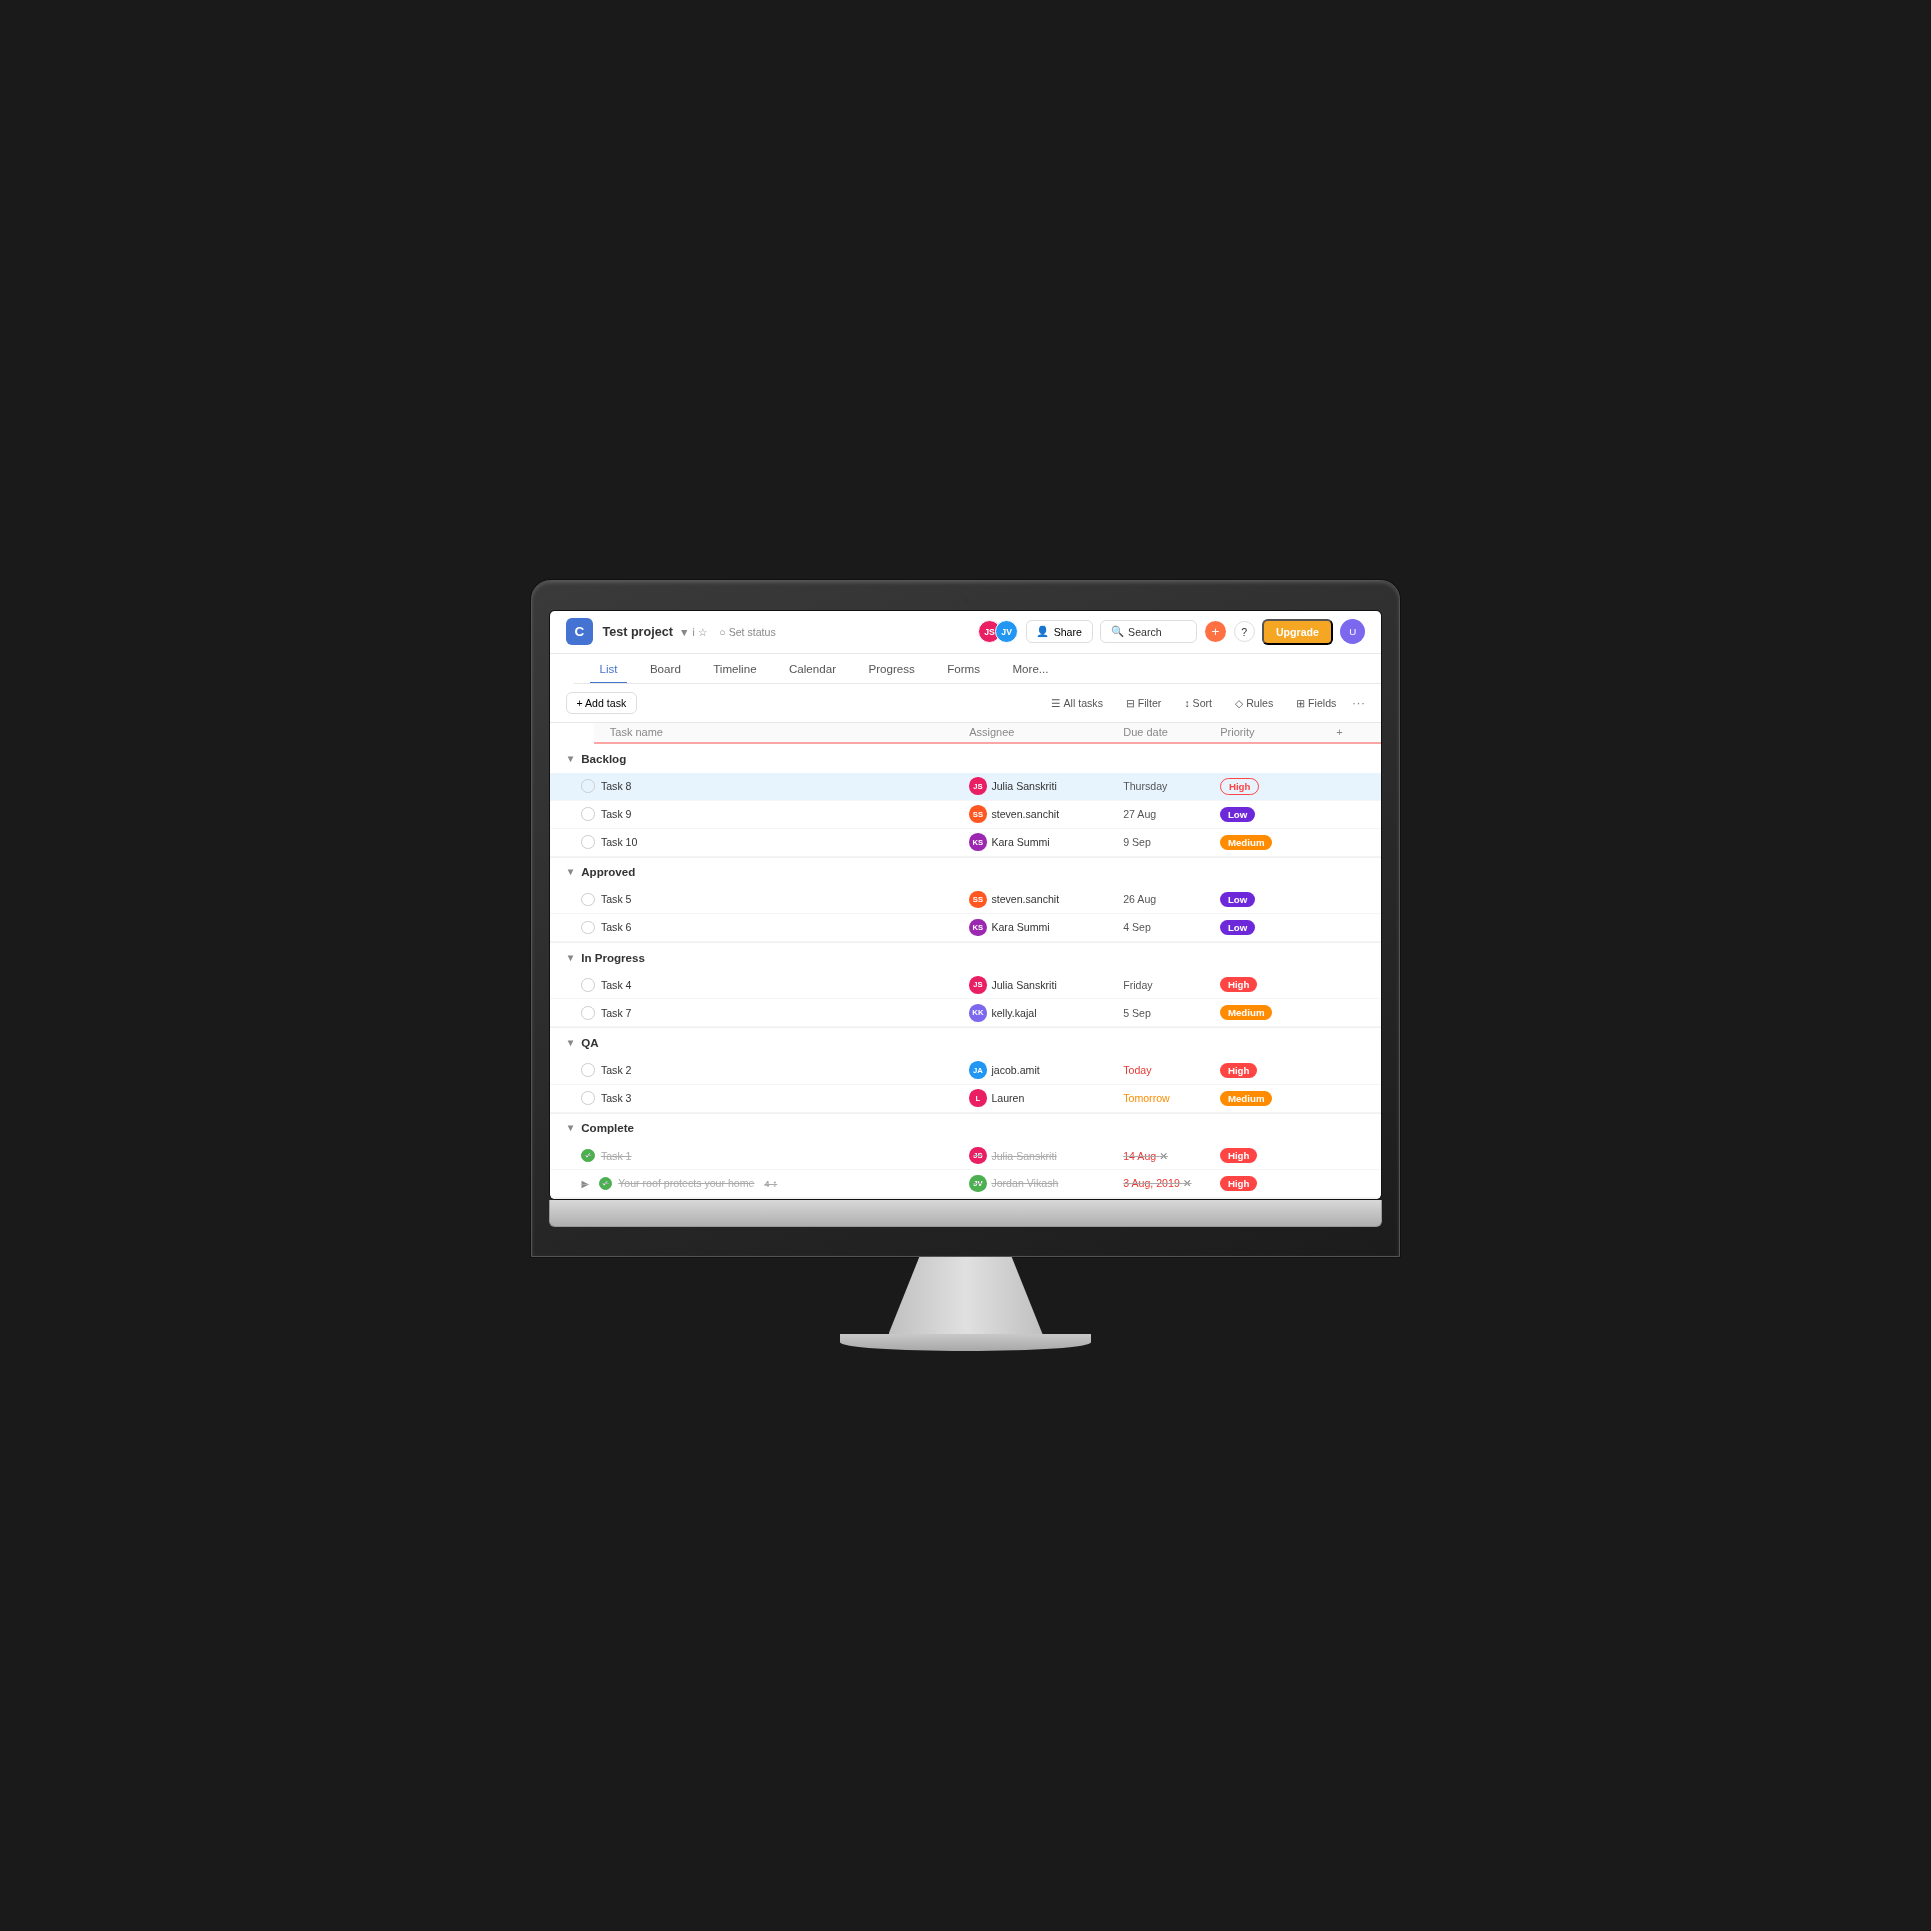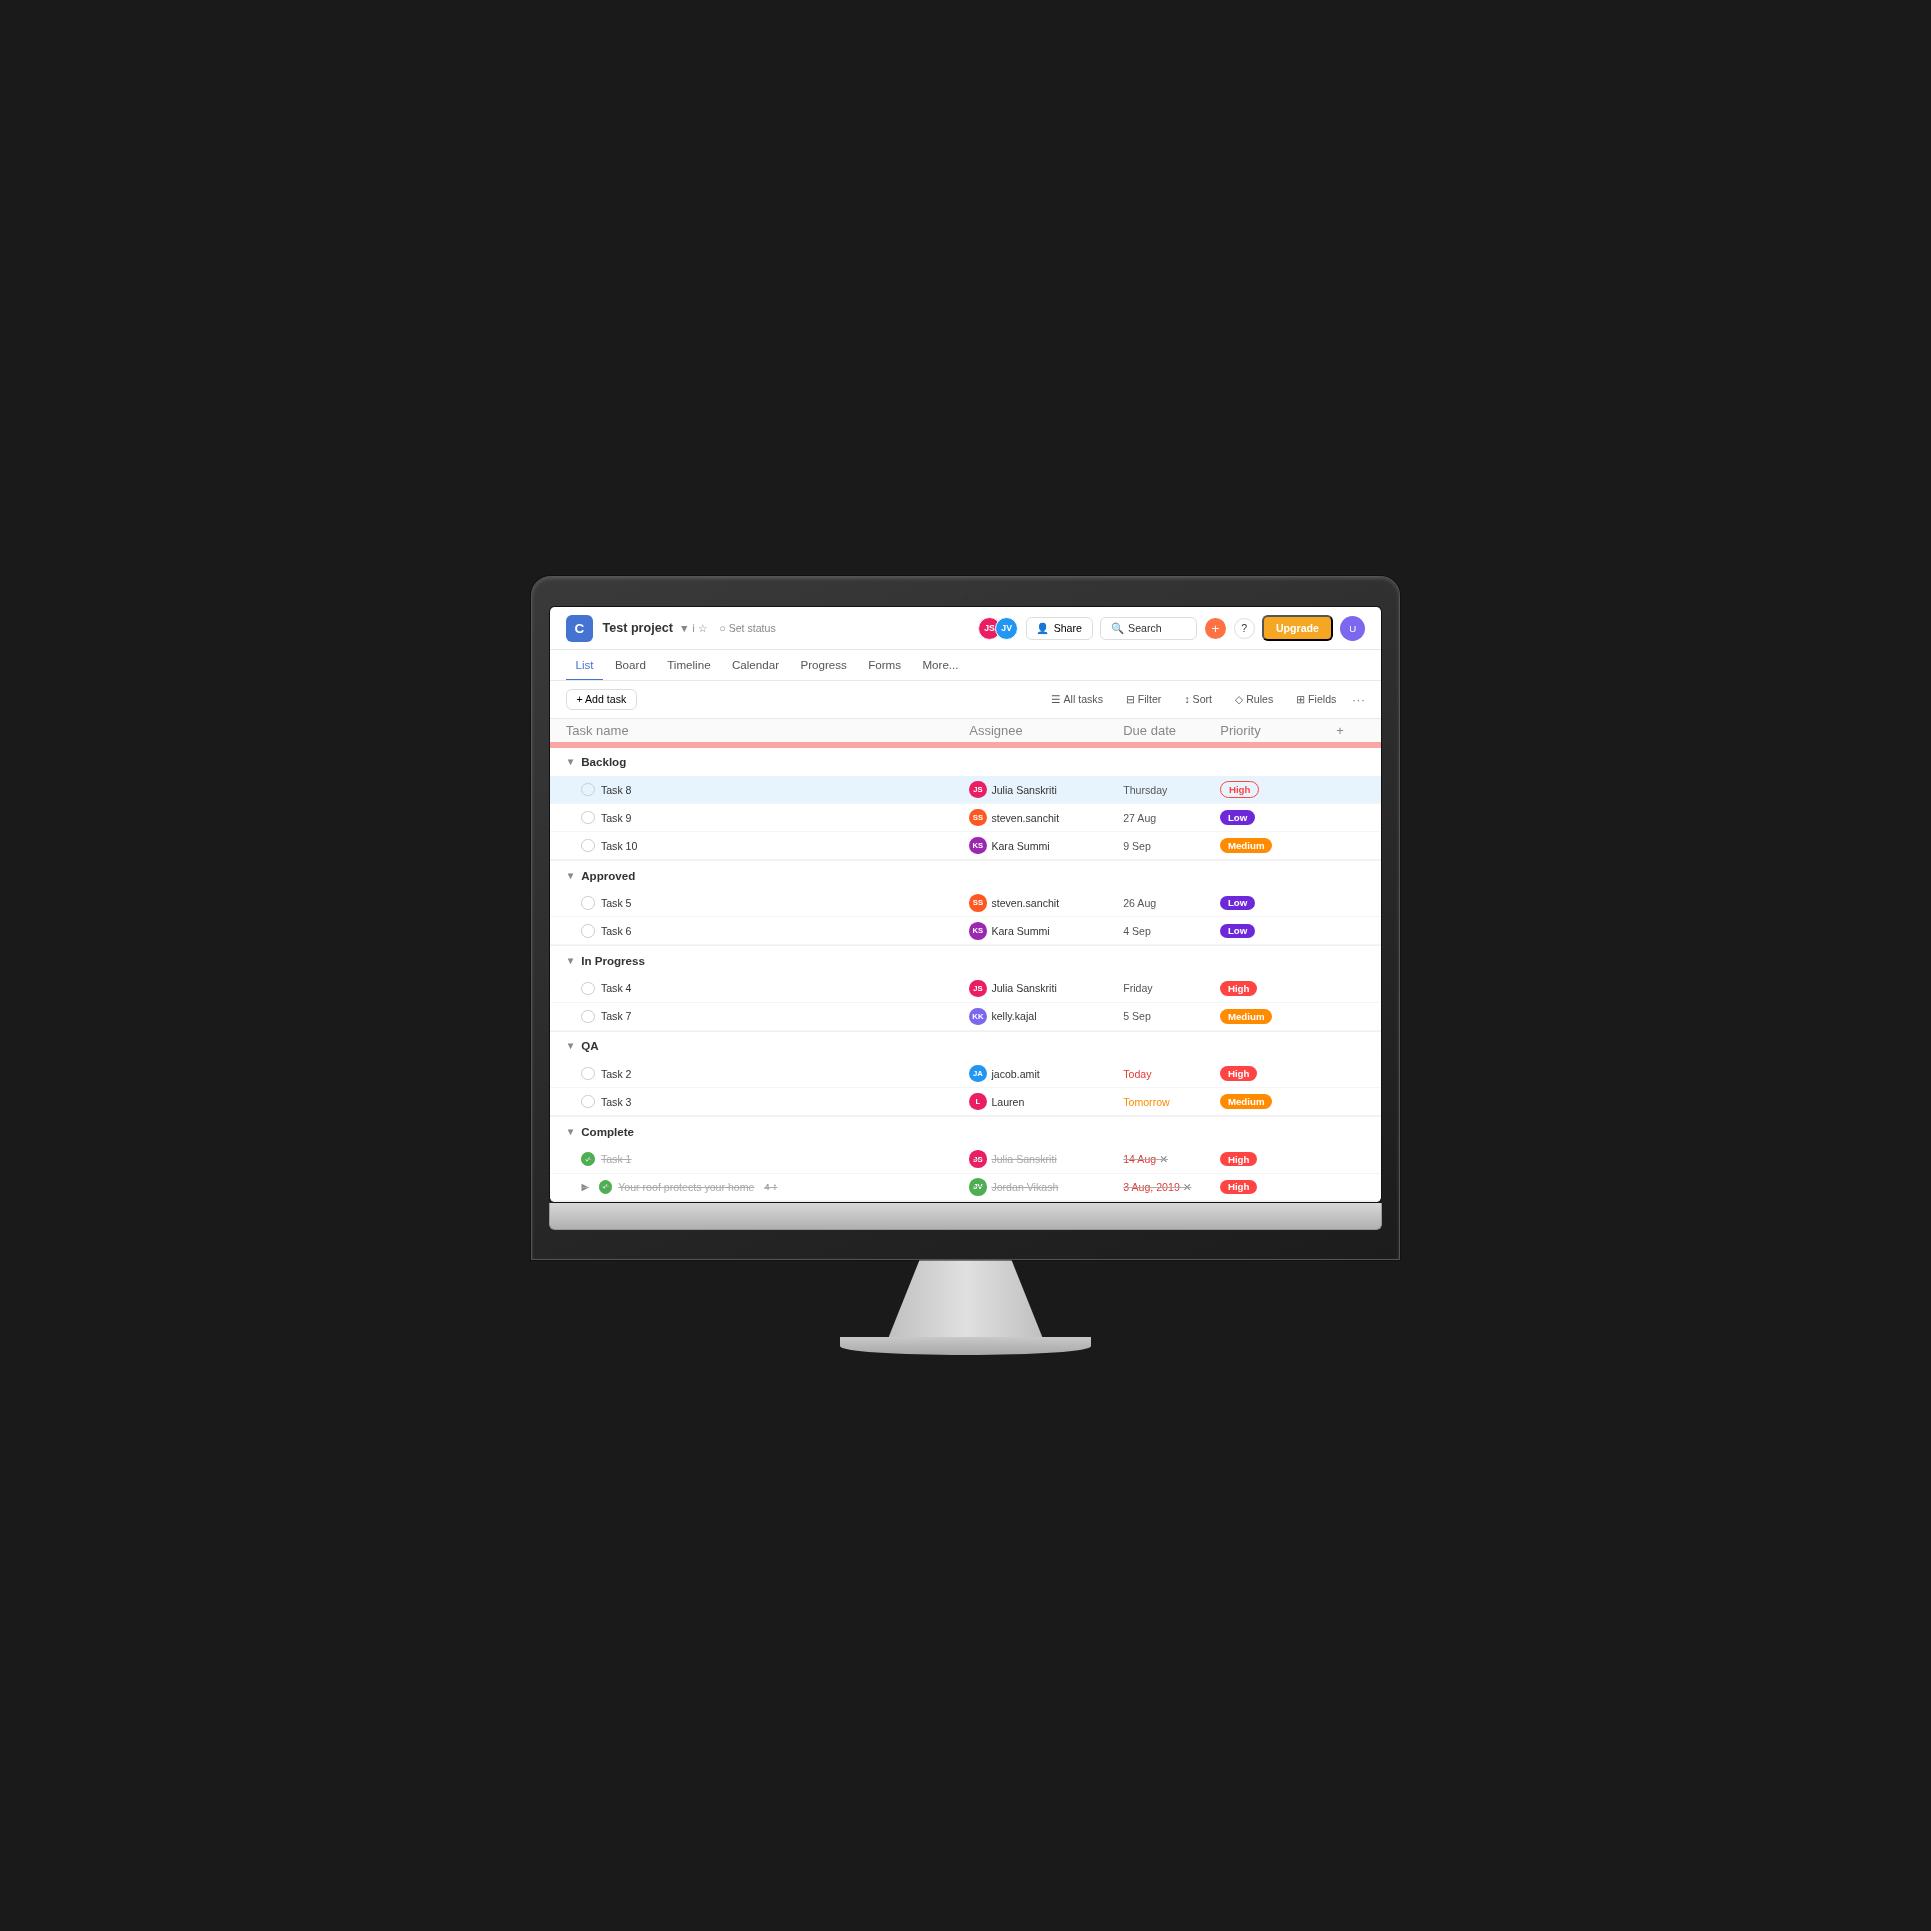--- a/index.html
+++ b/index.html
@@ -212,21 +212,22 @@
       align-items: center;
       justify-content: center;
       color: white;
       font-size: 9.7px;
     }
 
     .nav-tabs {
       display: flex;
       padding: 0 15.4px;
       border-bottom: 1px solid #e8e8e8;
-      gap: 2px;
+      gap: 13px;
+      margin-left: 24px;
     }
 
     .nav-tab {
       padding: 7.7px 9.7px;
       font-size: 11.6px;
       cursor: pointer;
       color: #555;
       border-bottom: 1.9px solid transparent;
     }
 
@@ -272,24 +273,25 @@
       color: #555;
       cursor: pointer;
       border-radius: 3.9px;
     }
 
     
     .table-header {
       display: grid;
       grid-template-columns: 1fr 154px 97px 116px 29px;
       padding: 3.9px 15.4px;
-      border-bottom: 6px solid #fca5a5;
-      font-size: 13px;
+      border-bottom: 2px solid #fca5a5;
+      font-size: 11px;
       color: #888;
       background: #fafafa;
+      margin-left: 44px;
     }
 
     .section {
       border-bottom: 1px solid #f0f0f0;
     }
 
     .section-header {
       display: flex;
       align-items: center;
       gap: 5.8px;

